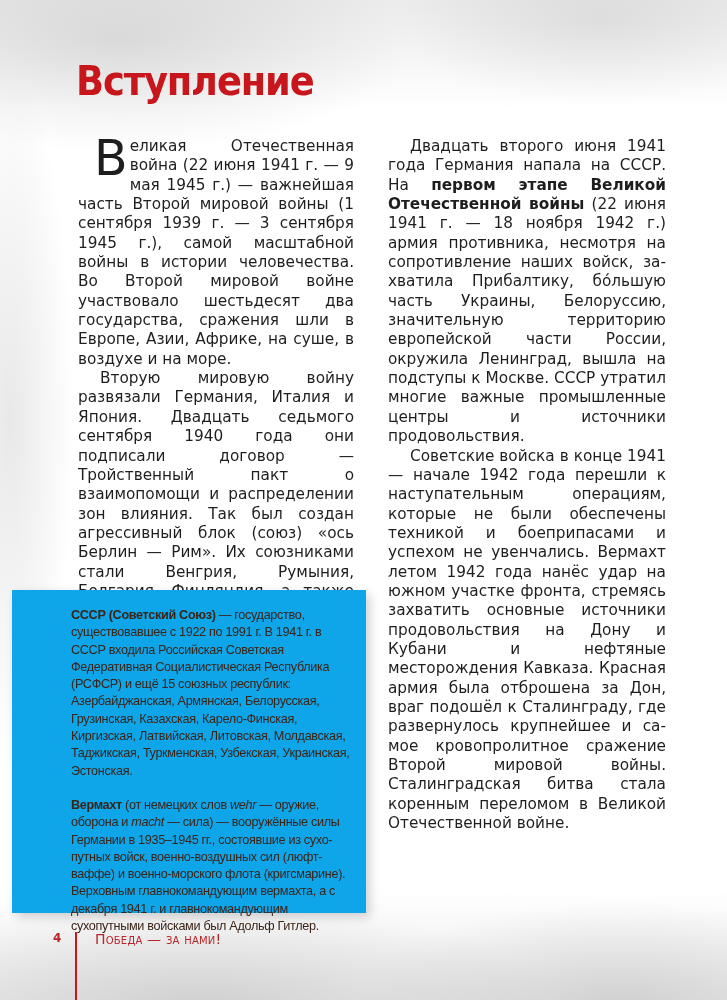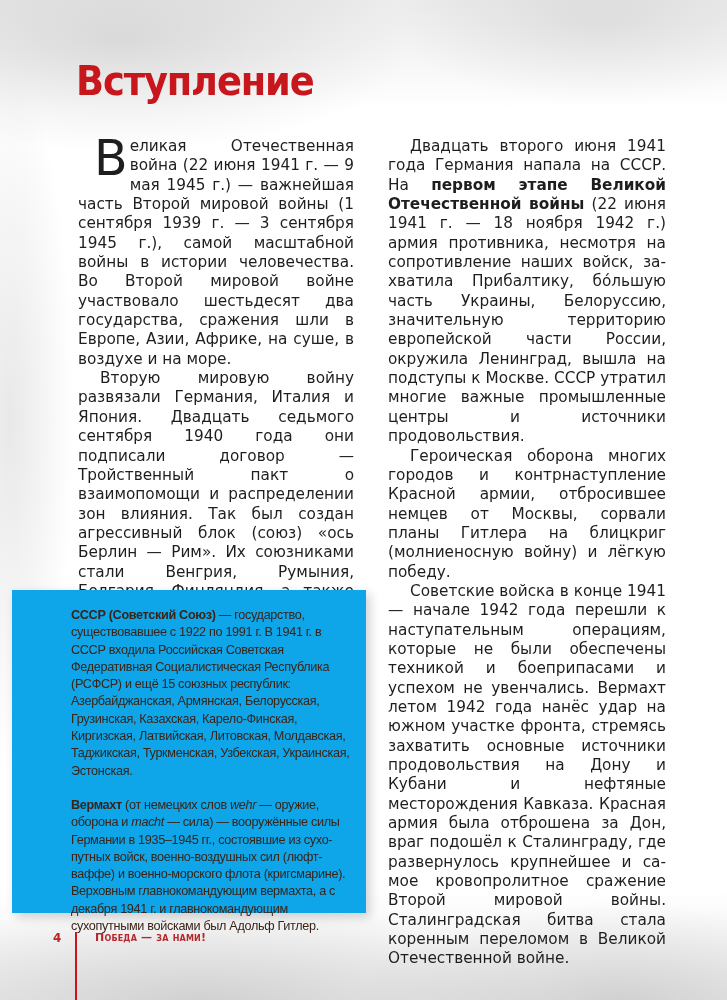--- a/index.html
+++ b/index.html
@@ -65,21 +65,21 @@
   .footer-num {
     position: absolute; left: 53px; top: 931px;
     font-size: 12px; color: #b8252a; font-weight: bold;
   }
   .footer-line {
     position: absolute; left: 75px; top: 932px; width: 2px; height: 68px;
     background: #c8161d;
   }
   .footer-title {
     position: absolute; left: 95px; top: 931px;
-    font-size: 11px; color: #b8252a; font-weight: bold;
+    font-size: 14px; color: #b8252a; font-weight: normal;
     font-variant: small-caps; letter-spacing: 0.2px; text-align: center;
   }
 </style>
 </head>
 <body>
 
 <div class="bg-texture"></div>
 
 <div class="page">
 
@@ -88,21 +88,20 @@
   <div class="col col-left">
     <p class="first">
       <span class="dropcap">В</span><span>еликая Отечественная война (22 июня 1941 г. — 9 мая 1945 г.) — важнейшая часть Второй мировой войны (1 сентября 1939 г. — 3 сентября 1945 г.), самой масштабной войны в истории человечества. Во Второй мировой войне участвовало шестьдесят два государства, сражения шли в Европе, Азии, Африке, на суше, в воздухе и на море.</span>
     </p>
     <p>Вторую мировую войну развязали Германия, Италия и Япония. Двадцать седьмого сентября 1940 года они подписали договор — Тройственный пакт о взаимопомощи и распреде­лении зон влияния. Так был создан агрессивный блок (союз) «ось Бер­лин — Рим». Их союзниками стали Венгрия, Румыния, Болгария, Финлян­дия, а также оккупированные Герма­нией, Италией и Японией страны.</p>
     <p>Странам «оси» противостояли госу­дарства антигитлеровской коалиции. Первыми вступили в войну с Германи­ей Великобритания, Франция и Поль­</p>
   </div>
 
   <div class="col col-right">
     <p><span>Двадцать второго июня 1941 года Германия напала на СССР. На </span><b>первом этапе Великой Отечественной вой­ны</b><span> (22 июня 1941 г. — 18 ноября 1942 г.) армия противника, несмотря на сопротивление наших войск, за­хватила Прибалтику, бо́льшую часть Украины, Белоруссию, значительную территорию европейской части Рос­сии, окружила Ленинград, вышла на подступы к Москве. СССР утратил многие важные промышленные цен­тры и источники продовольствия.</span></p>
-    <p>Героическая оборона многих горо­дов и контрнаступление Красной ар­мии, отбросившее немцев от Москвы, сорвали планы Гитлера на блицкриг (молниеносную войну) и лёгкую по­беду.</p>
     <p>Советские войска в конце 1941 — начале 1942 года перешли к насту­пательным операциям, которые не были обеспечены техникой и бое­припасами и успехом не увенчались. Вермахт летом 1942 года нанёс удар на южном участке фронта, стре­мясь захватить основные источники продовольствия на Дону и Кубани и нефтяные месторождения Кавка­за. Красная армия была отброшена за Дон, враг подошёл к Сталинграду, где развернулось крупнейшее и са­мое кровопролитное сражение Вто­рой мировой войны. Сталинградская битва стала коренным переломом в Великой Отечественной войне.</p>
 
   </div>
 
   <div class="sidebox">
     <div class="sidebox-inner">
       <p><b>СССР (Советский Союз)</b><span> — государство, существо­вавшее с 1922 по 1991 г. В 1941 г. в СССР входила Российская Советская Федеративная Социалистиче­ская Республика (РСФСР) и ещё 15 союзных респу­блик: Азербайджанская, Армянская, Белорусская, Грузинская, Казахская, Карело-Финская, Киргизская, Латвийская, Литовская, Молдавская, Таджикская, Туркменская, Узбекская, Украинская, Эстонская.</span></p>
       <p><b>Вермахт</b><span> (от немецких слов </span><i>wehr</i><span> — оружие, оборона и </span><i>macht</i><span> — сила) — вооружённые силы Германии в 1935–1945 гг., состоявшие из сухо­путных войск, военно-воздушных сил (люфт­ваффе) и военно-морского флота (кригсмарине). Верховным главнокомандующим вермахта, а с декабря 1941 г. и главнокомандующим сухопутными войсками был Адольф Гитлер.</span></p>
     </div>
   </div>

